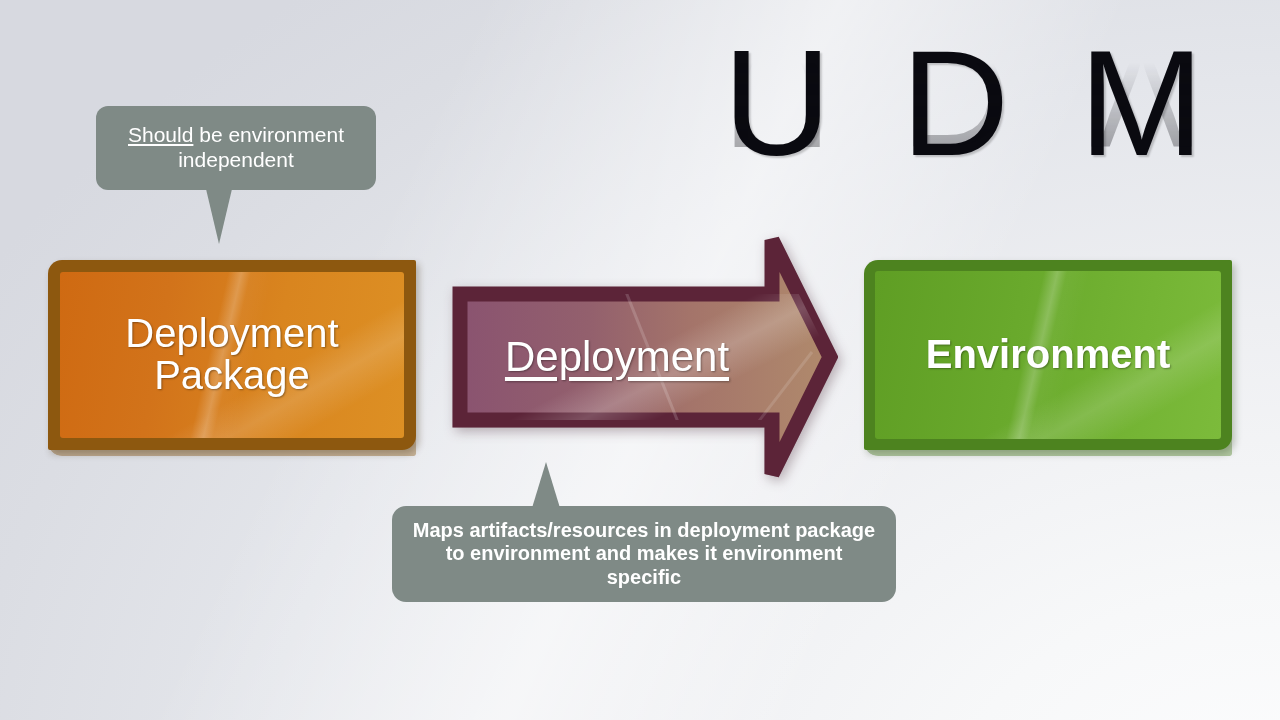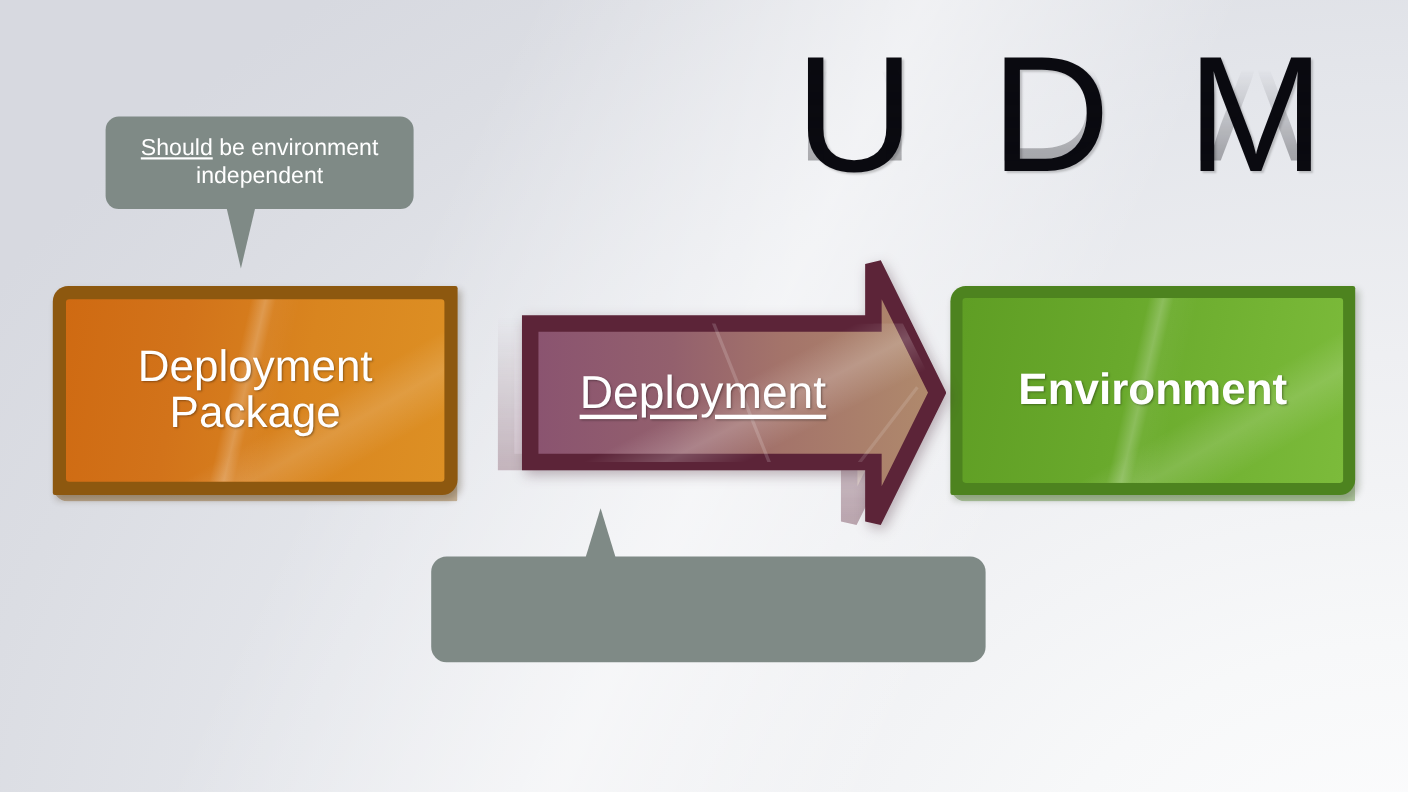--- a/index.html
+++ b/index.html
@@ -139,21 +139,20 @@
 
   
   #deployment-arrow {
     position: absolute;
     left: 452px;
     top: 232px;
     width: 386px;
     height: 250px;
     z-index: 5;
     filter: drop-shadow(3px 4px 6px rgba(60,25,40,.32));
-    margin-left: 22px;
   }
   #deployment-arrow svg { display: block; width: 100%; height: 100%; }
   #deployment-arrow .arrow-label {
     position: absolute;
     left: 0;
     top: 0;
     width: 330px;
     height: 250px;
     display: flex;
     align-items: center;
@@ -333,16 +332,17 @@
     </svg>
     <div class="arrow-label">Deployment</div>
   </div>
 
   <div class="callout" id="callout-top">
     <span><span class="u">Should</span><span> be environment independent</span></span>
     <span class="tail"></span>
   </div>
 
   <div class="callout" id="callout-bottom">
+    <span>Maps artifacts/resources in deployment package to environment and makes it environment specific</span>
     <span class="tail"></span>
   </div>
 
 </div>
 
 </body></html>

